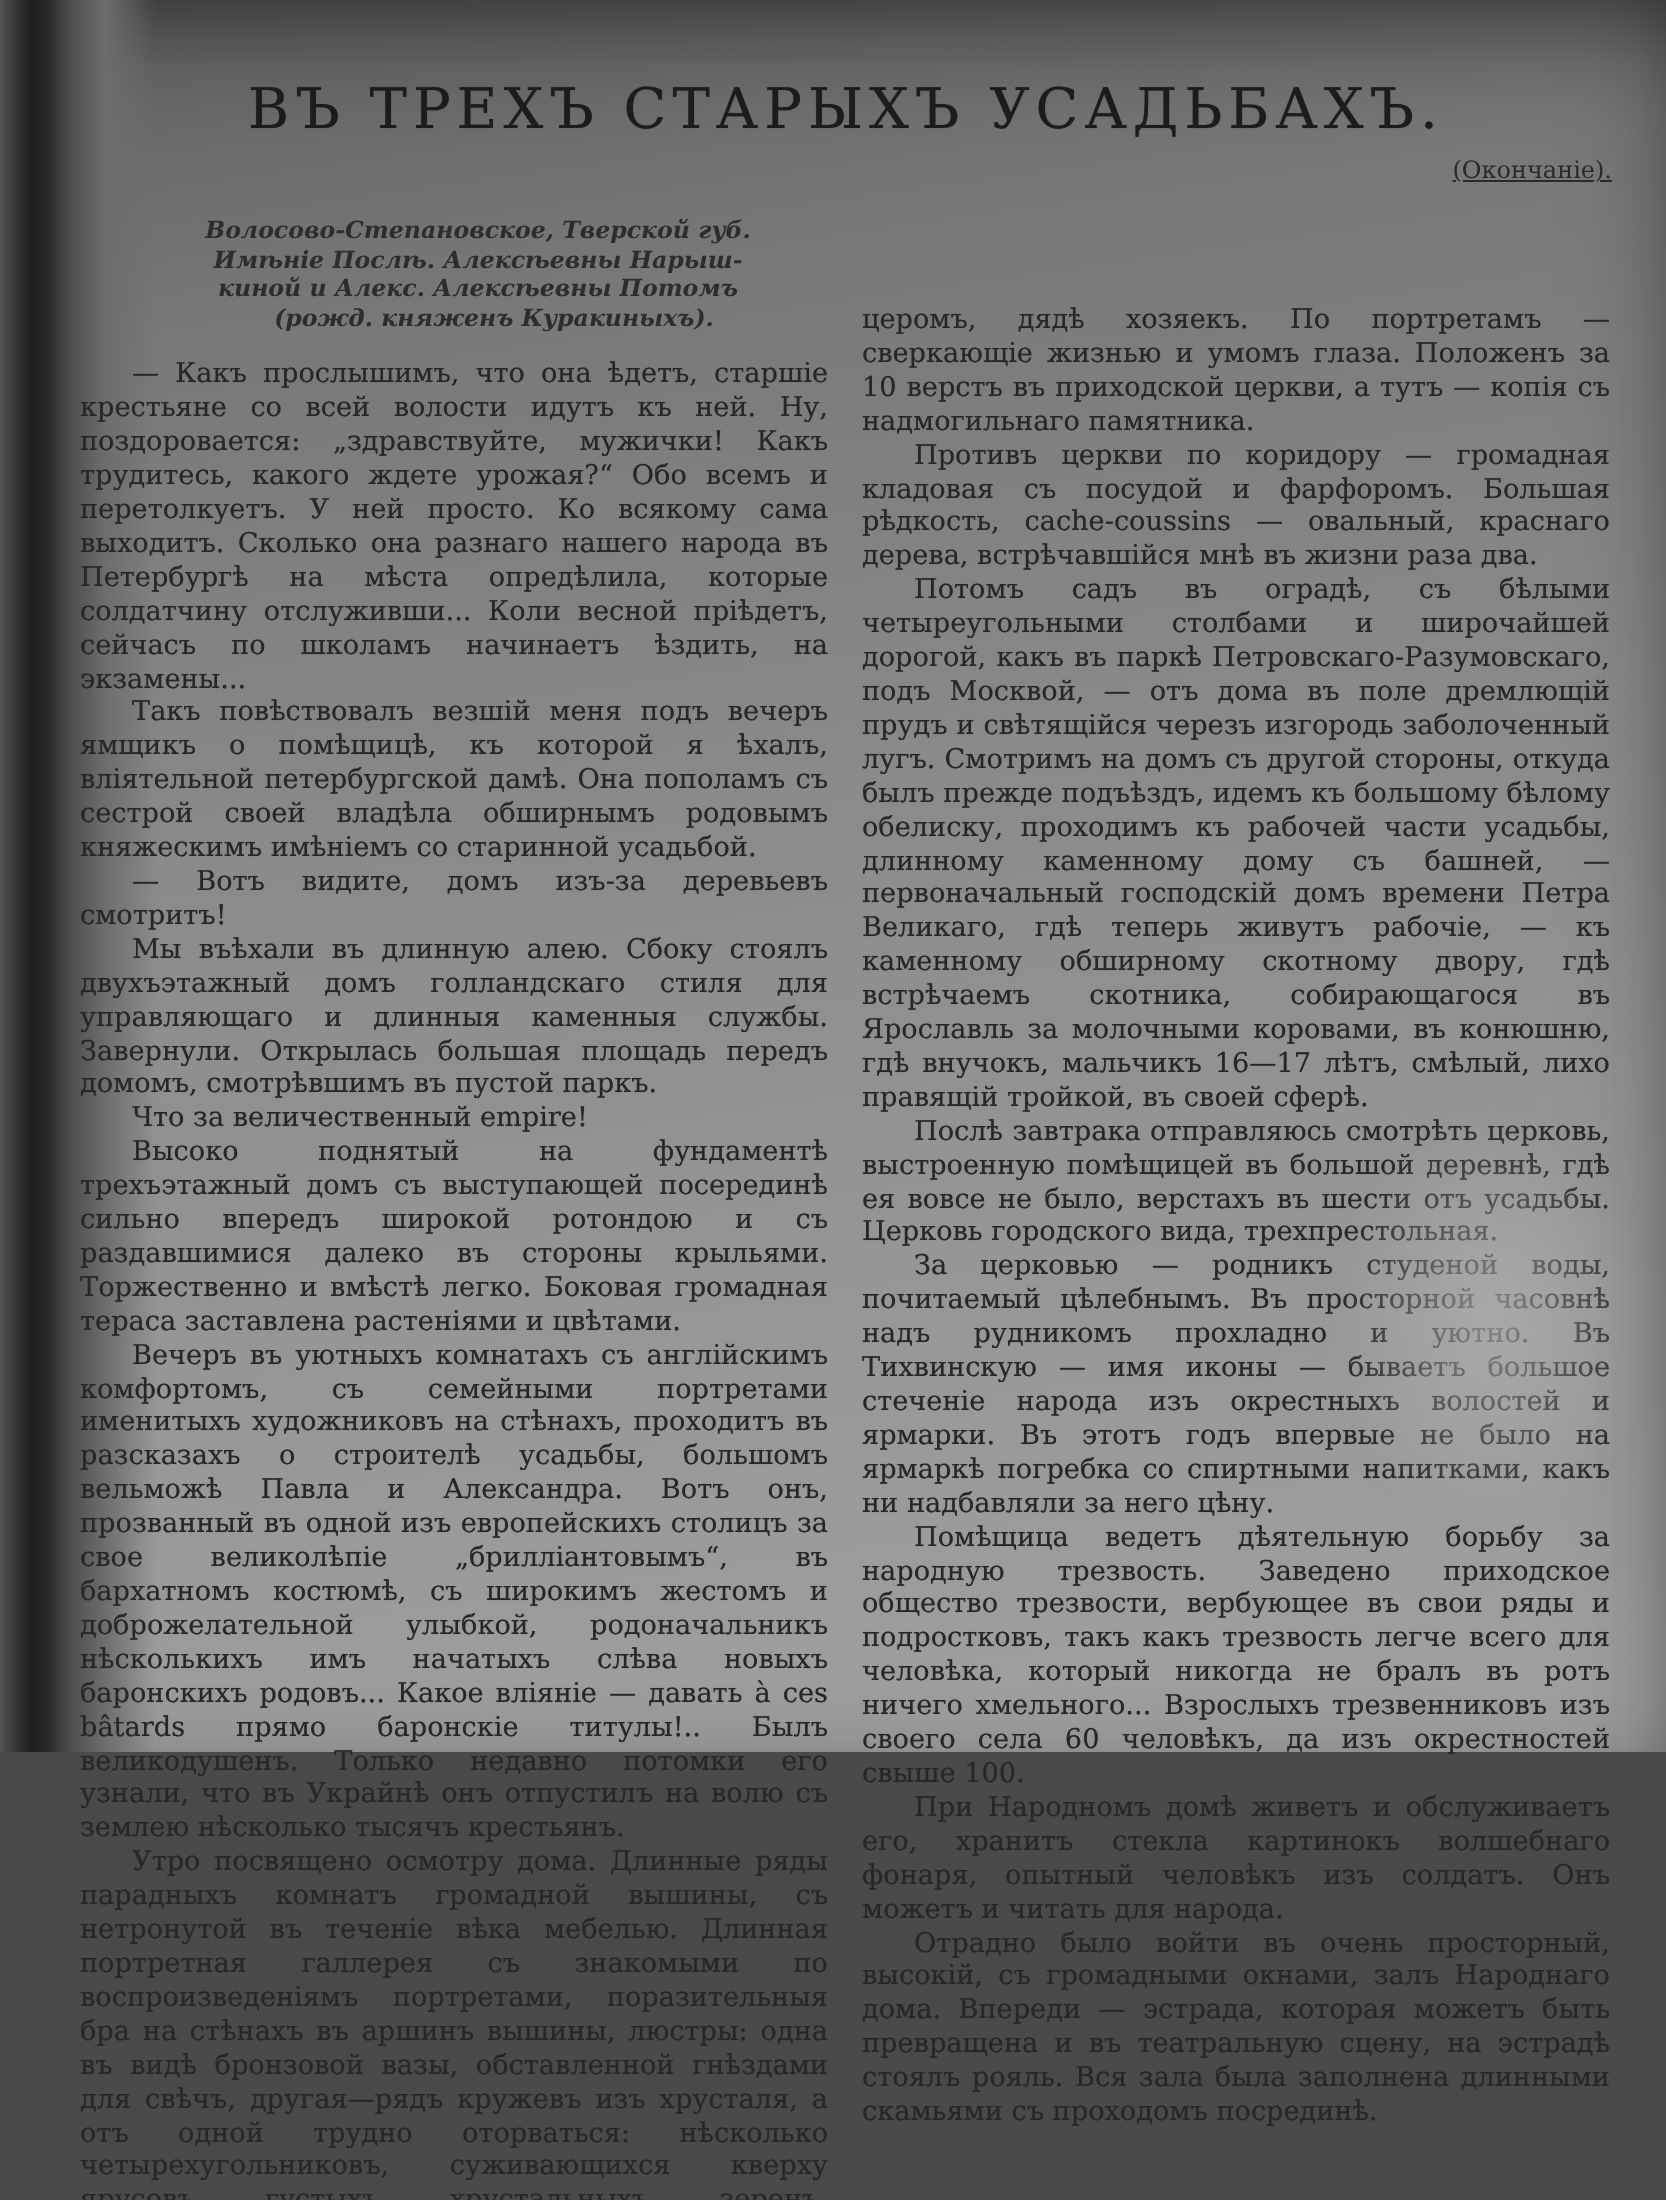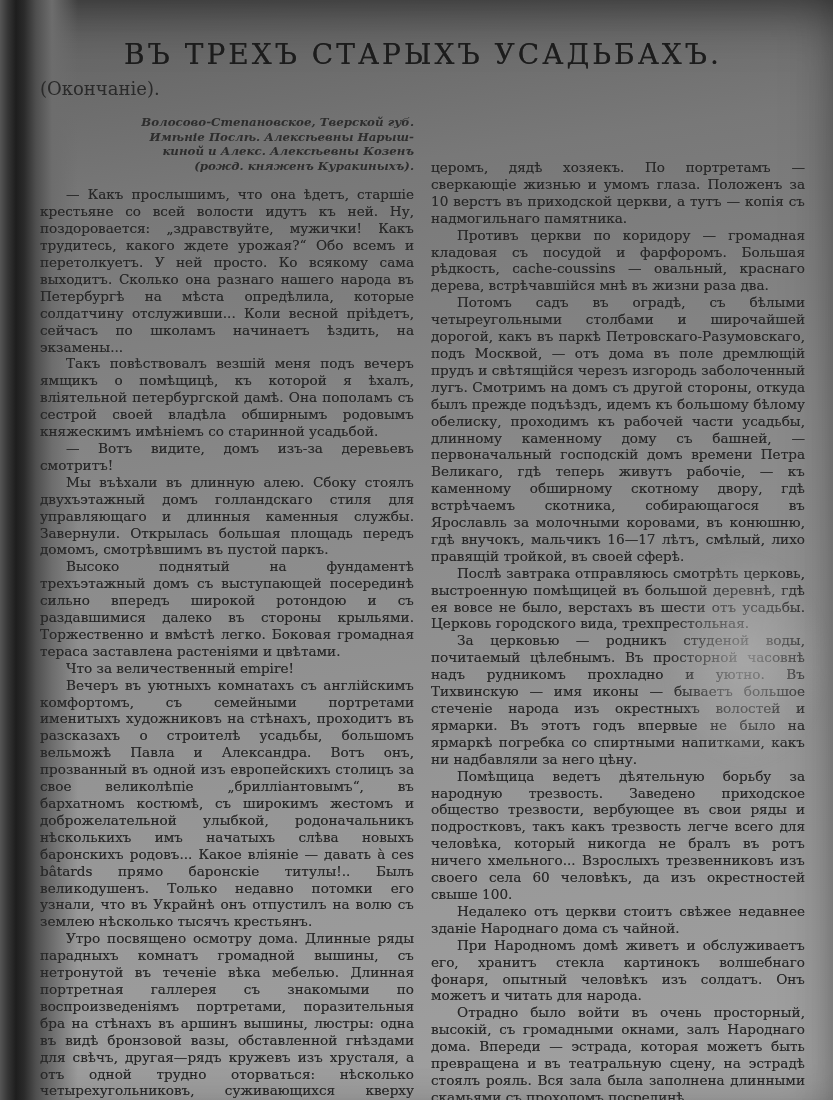--- a/index.html
+++ b/index.html
@@ -8,21 +8,21 @@
     width: 833px;
     height: 1100px;
     overflow: hidden;
     background: #4a4a4a;
     font-family: "DejaVu Serif", "Liberation Serif", serif;
   }
   .scan {
     position: absolute;
     left: 0; top: 0;
     width: 833px;
-    height: 1100px;
+    height: 876px;
     background: linear-gradient(172deg, #606060 0%, #787878 18%, #8a8a8a 45%, #979797 72%, #a1a1a1 100%);
     box-shadow: inset 0 35px 55px -30px rgba(0,0,0,0.55),
                 inset -25px 0 60px -35px rgba(0,0,0,0.35),
                 inset 0 -20px 50px -40px rgba(0,0,0,0.25);
   }
   .edge-left {
     position: absolute;
     left: 0; top: 0; bottom: 0;
     width: 78px;
     background: linear-gradient(to right,
@@ -48,41 +48,42 @@
   h1.title {
     margin: 0;
     text-align: center;
     font-size: 28px;
     font-weight: normal;
     letter-spacing: 3px;
     color: #1c1c1c;
     text-shadow: 0 0 0.5px rgba(30,30,30,0.7);
   }
   .subtitle {
-    text-align: left;
-    font-size: 18px;
+    text-align: right;
+    font-size: 12px;
     margin-top: 7px;
     color: #2a2a2a;
+    text-decoration: underline;
   }
   .columns {
     display: flex;
     gap: 17px;
     margin-top: 16px;
   }
   .col {
     width: 374px;
     text-align: justify;
   }
   .dateline {
     font-style: italic;
     font-weight: bold;
     font-size: 11.8px;
     line-height: 14.6px;
     margin-bottom: 13px;
-    text-align: right;
+    text-align: center;
     color: #2d2d2d;
     margin-left: 24px;
   }
   .dateline .dl-indent { padding-left: 16px; }
   p.para {
     margin: 0;
     font-size: 13.6px;
     line-height: 16.9px;
     text-indent: 26px;
     color: #272727;
@@ -99,42 +100,41 @@
   <div class="content">
     <h1 class="title">ВЪ ТРЕХЪ СТАРЫХЪ УСАДЬБАХЪ.</h1>
     <div class="subtitle">(Окончаніе).</div>
 
     <div class="columns">
 
       <div class="col">
         <div class="dateline">
           <div>Волосово-Степановское, Тверской губ.</div>
           <div>Имѣніе Послѣ. Алексѣевны Нарыш-</div>
-          <div>киной и Алекс. Алексѣевны Козенъ</div>
+          <div>киной и Алекс. Алексѣевны Потомъ</div>
           <div class="dl-indent">(рожд. княженъ Куракиныхъ).</div>
         </div>
         <p class="para">— Какъ прослышимъ, что она ѣдетъ, старшіе крестьяне со всей волости идутъ къ ней. Ну, поздоровается: „здравствуйте, мужички! Какъ трудитесь, какого ждете урожая?“ Обо всемъ и перетолкуетъ. У ней просто. Ко всякому сама выходитъ. Сколько она разнаго нашего народа въ Петербургѣ на мѣста опредѣлила, которые солдатчину отслуживши... Коли весной пріѣдетъ, сейчасъ по школамъ начинаетъ ѣздить, на экзамены...</p>
         <p class="para">Такъ повѣствовалъ везшій меня подъ вечеръ ямщикъ о помѣщицѣ, къ которой я ѣхалъ, вліятельной петербургской дамѣ. Она пополамъ съ сестрой своей владѣла обширнымъ родовымъ княжескимъ имѣніемъ со старинной усадьбой.</p>
         <p class="para">— Вотъ видите, домъ изъ-за деревьевъ смотритъ!</p>
         <p class="para">Мы въѣхали въ длинную алею. Сбоку стоялъ двухъэтажный домъ голландскаго стиля для управляющаго и длинныя каменныя службы. Завернули. Открылась большая площадь передъ домомъ, смотрѣвшимъ въ пустой паркъ.</p>
+        <p class="para">Что за величественный empire!</p>
         <p class="para">Высоко поднятый на фундаментѣ трехъэтажный домъ съ выступающей посерединѣ сильно впередъ широкой ротондою и съ раздавшимися далеко въ стороны крыльями. Торжественно и вмѣстѣ легко. Боковая громадная тераса заставлена растеніями и цвѣтами.</p>
-        <p class="para">Что за величественный empire!</p>
         <p class="para">Вечеръ въ уютныхъ комнатахъ съ англійскимъ комфортомъ, съ семейными портретами именитыхъ художниковъ на стѣнахъ, проходитъ въ разсказахъ о строителѣ усадьбы, большомъ вельможѣ Павла и Александра. Вотъ онъ, прозванный въ одной изъ европейскихъ столицъ за свое великолѣпіе „брилліантовымъ“, въ бархатномъ костюмѣ, съ широкимъ жестомъ и доброжелательной улыбкой, родоначальникъ нѣсколькихъ имъ начатыхъ слѣва новыхъ баронскихъ родовъ... Какое вліяніе — давать à ces bâtards прямо баронскіе титулы!.. Былъ великодушенъ. Только недавно потомки его узнали, что въ Украйнѣ онъ отпустилъ на волю съ землею нѣсколько тысячъ крестьянъ.</p>
         <p class="para">Утро посвящено осмотру дома. Длинные ряды парадныхъ комнатъ громадной вышины, съ нетронутой въ теченіе вѣка мебелью. Длинная портретная галлерея съ знакомыми по воспроизведеніямъ портретами, поразительныя бра на стѣнахъ въ аршинъ вышины, люстры: одна въ видѣ бронзовой вазы, обставленной гнѣздами для свѣчъ, другая—рядъ кружевъ изъ хрусталя, а отъ одной трудно оторваться: нѣсколько четырехугольниковъ, суживающихся кверху ярусовъ густыхъ хрустальныхъ зеренъ, увѣнчанныхъ каскадомъ хрусталя.</p>
 
       </div>
 
       <div class="col">
         <p class="para no-indent">церомъ, дядѣ хозяекъ. По портретамъ — сверкающіе жизнью и умомъ глаза. Положенъ за 10 верстъ въ приходской церкви, а тутъ — копія съ надмогильнаго памятника.</p>
         <p class="para">Противъ церкви по коридору — громадная кладовая съ посудой и фарфоромъ. Большая рѣдкость, cache-coussins — овальный, краснаго дерева, встрѣчавшійся мнѣ въ жизни раза два.</p>
         <p class="para">Потомъ садъ въ оградѣ, съ бѣлыми четыреугольными столбами и широчайшей дорогой, какъ въ паркѣ Петровскаго-Разумовскаго, подъ Москвой, — отъ дома въ поле дремлющій прудъ и свѣтящійся черезъ изгородь заболоченный лугъ. Смотримъ на домъ съ другой стороны, откуда былъ прежде подъѣздъ, идемъ къ большому бѣлому обелиску, проходимъ къ рабочей части усадьбы, длинному каменному дому съ башней, — первоначальный господскій домъ времени Петра Великаго, гдѣ теперь живутъ рабочіе, — къ каменному обширному скотному двору, гдѣ встрѣчаемъ скотника, собирающагося въ Ярославль за молочными коровами, въ конюшню, гдѣ внучокъ, мальчикъ 16—17 лѣтъ, смѣлый, лихо правящій тройкой, въ своей сферѣ.</p>
         <p class="para">Послѣ завтрака отправляюсь смотрѣть церковь, выстроенную помѣщицей въ большой деревнѣ, гдѣ ея вовсе не было, верстахъ въ шести отъ усадьбы. Церковь городского вида, трехпрестольная.</p>
         <p class="para">За церковью — родникъ студеной воды, почитаемый цѣлебнымъ. Въ просторной часовнѣ надъ рудникомъ прохладно и уютно. Въ Тихвинскую — имя иконы — бываетъ большое стеченіе народа изъ окрестныхъ волостей и ярмарки. Въ этотъ годъ впервые не было на ярмаркѣ погребка со спиртными напитками, какъ ни надбавляли за него цѣну.</p>
         <p class="para">Помѣщица ведетъ дѣятельную борьбу за народную трезвость. Заведено приходское общество трезвости, вербующее въ свои ряды и подростковъ, такъ какъ трезвость легче всего для человѣка, который никогда не бралъ въ ротъ ничего хмельного... Взрослыхъ трезвенниковъ изъ своего села 60 человѣкъ, да изъ окрестностей свыше 100.</p>
-        <p class="para">Недалеко отъ церкви стоитъ свѣжее недавнее зданіе Народнаго дома съ чайной.</p>
         <p class="para">При Народномъ домѣ живетъ и обслуживаетъ его, хранитъ стекла картинокъ волшебнаго фонаря, опытный человѣкъ изъ солдатъ. Онъ можетъ и читать для народа.</p>
         <p class="para">Отрадно было войти въ очень просторный, высокій, съ громадными окнами, залъ Народнаго дома. Впереди — эстрада, которая можетъ быть превращена и въ театральную сцену, на эстрадѣ стоялъ рояль. Вся зала была заполнена длинными скамьями съ проходомъ посрединѣ.</p>
 
       </div>
 
     </div>
   </div>
 
   <div class="fade-patch"></div>
 </div>

